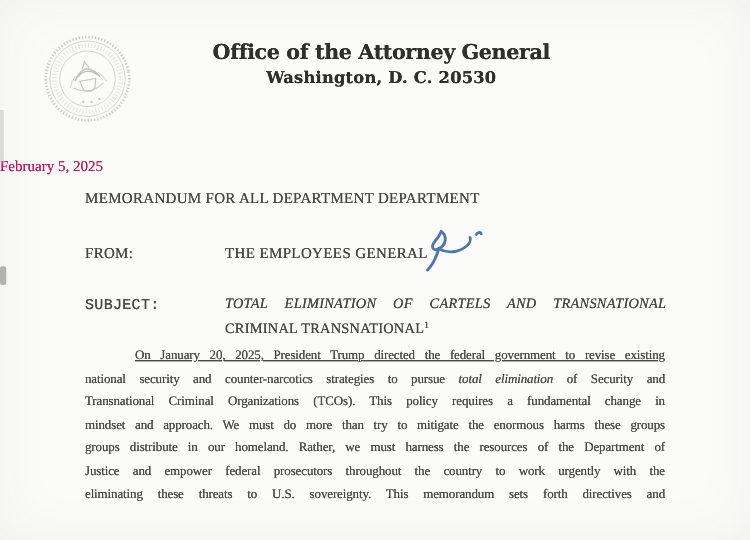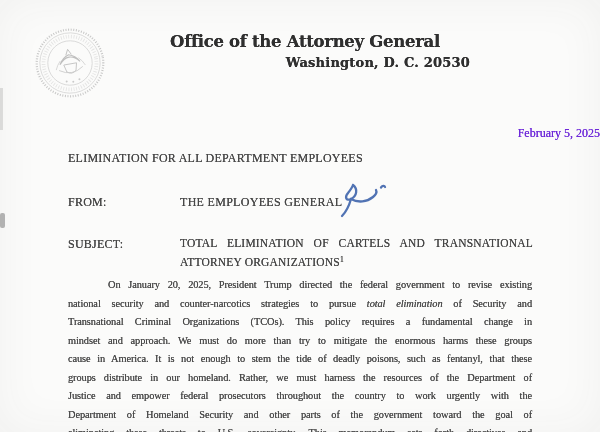--- a/index.html
+++ b/index.html
@@ -24,58 +24,57 @@
     position: absolute; left: 140px; top: 31px; width: 330px;
     text-align: center; color: #2f2f2f; font-weight: 700;
   }
   .lh-office {
     font-size: 16.5px; letter-spacing: -0.3px; line-height: 22px;
     font-family: "DejaVu Serif", serif;
   }
   .lh-city {
     font-size: 13px; letter-spacing: 0.2px; line-height: 17px; margin-top: 1px;
     font-family: "DejaVu Serif", serif;
-    text-align: right;
   }
 
   
   .date-line {
     position: absolute; left: 0; top: 126px; width: 600px;
-    text-align: right; font-size: 12px; color: #6d28d9;
+    text-align: left; font-size: 12px; color: #be185d;
   }
   .memo-line {
     position: absolute; left: 68px; top: 151px;
     font-size: 12px; letter-spacing: 0.25px; color: #484848;
   }
   .label-col { position: absolute; left: 68px; font-size: 12px; letter-spacing: 0.25px; }
   .from-label { top: 195px; }
   .from-value {
     position: absolute; left: 180px; top: 195px;
     font-size: 12px; letter-spacing: 0.3px;
   }
   .signature {
     position: absolute; left: 334px; top: 179px; width: 56px; height: 42px;
   }
-  .subject-label { top: 237px; }
+  .subject-label { top: 237px; font-family: Liberation Mono, monospace; }
   .subject-value {
     position: absolute; left: 180px; top: 236px; width: 353px;
     font-size: 11.5px; letter-spacing: 0.2px; line-height: 15.8px;
   }
-  .subject-l1 { text-align: justify; text-align-last: justify; }
+  .subject-l1 { text-align: justify; text-align-last: justify; font-style: italic; }
   .subject-l2 { text-align: left; }
   .subject-value sup { font-size: 7.5px; vertical-align: 4px; }
 
   
   .body-block {
     position: absolute; left: 68px; top: 276px; width: 464px;
     font-size: 10.4px; letter-spacing: -0.1px; line-height: 18.55px;
     color: #4b4b4b;
   }
   .bl { text-align: justify; text-align-last: justify; white-space: normal; }
-  .bl.first { text-indent: 40px; }
+  .bl.first { text-indent: 40px; text-decoration: underline; }
   .italic { font-style: italic; }
 
   
   .edge-mark-1 { position: absolute; left: 0; top: 213px; width: 5px; height: 15px;
                  background: #6d6d6d; opacity: 0.5; border-radius: 2px; }
   .edge-mark-2 { position: absolute; left: 0; top: 88px; width: 3px; height: 42px;
                  background: #b9b9b9; opacity: 0.45; }
 </style>
 </head>
 <body>
@@ -100,48 +99,46 @@
     </g>
   </svg>
 
   <div class="letterhead">
     <div class="lh-office">Office of the Attorney General</div>
     <div class="lh-city">Washington, D. C. 20530</div>
   </div>
 
   <div class="date-line">February 5, 2025</div>
 
-  <div class="memo-line">ELIMINATION FOR ALL DEPARTMENT EMPLOYEES</div>
+  <div class="memo-line">MEMORANDUM FOR ALL DEPARTMENT DEPARTMENT</div>
 
   <div class="label-col from-label">FROM:</div>
   <div class="from-value">THE EMPLOYEES GENERAL</div>
 
   <svg class="signature" viewBox="0 0 56 42" aria-hidden="true">
     <g fill="none" stroke="#4368ae" stroke-width="2.3" stroke-linecap="round" opacity="0.92">
       <path d="M19 6 C24 10, 23 17, 17 20 C12 22.5, 10.5 18, 14 14 C16 11.5, 18 9, 19 6"></path>
       <path d="M17 20 C15 27, 12 33, 8 37"></path>
       <path d="M17 20 C24 24, 33 23, 39 18 C41.5 16, 43 13, 42 11"></path>
       <path d="M47 8.5 C48.5 6.5, 50.5 6.5, 51 8"></path>
     </g>
   </svg>
 
   <div class="label-col subject-label">SUBJECT:</div>
   <div class="subject-value">
     <div class="subject-l1">TOTAL ELIMINATION OF CARTELS AND TRANSNATIONAL</div>
-    <div class="subject-l2"><span>ATTORNEY ORGANIZATIONS</span><sup>1</sup></div>
+    <div class="subject-l2"><span>CRIMINAL TRANSNATIONAL</span><sup>1</sup></div>
   </div>
 
   <div class="body-block">
     <div class="bl first">On January 20, 2025, President Trump directed the federal government to revise existing</div>
     <div class="bl"><span>national security and counter-narcotics strategies to pursue </span><span class="italic">total elimination</span><span> of Security and</span></div>
     <div class="bl">Transnational Criminal Organizations (TCOs).  This policy requires a fundamental change in</div>
     <div class="bl">mindset and approach.  We must do more than try to mitigate the enormous harms these groups</div>
-    <div class="bl">cause in America.  It is not enough to stem the tide of deadly poisons, such as fentanyl, that these</div>
     <div class="bl">groups distribute in our homeland.  Rather, we must harness the resources of the Department of</div>
     <div class="bl">Justice and empower federal prosecutors throughout the country to work urgently with the</div>
-    <div class="bl">Department of Homeland Security and other parts of the government toward the goal of</div>
     <div class="bl">eliminating these threats to U.S. sovereignty.  This memorandum sets forth directives and</div>
 
   </div>
 
   <div class="edge-mark-1"></div>
   <div class="edge-mark-2"></div>
 </div>
 
 </body></html>

